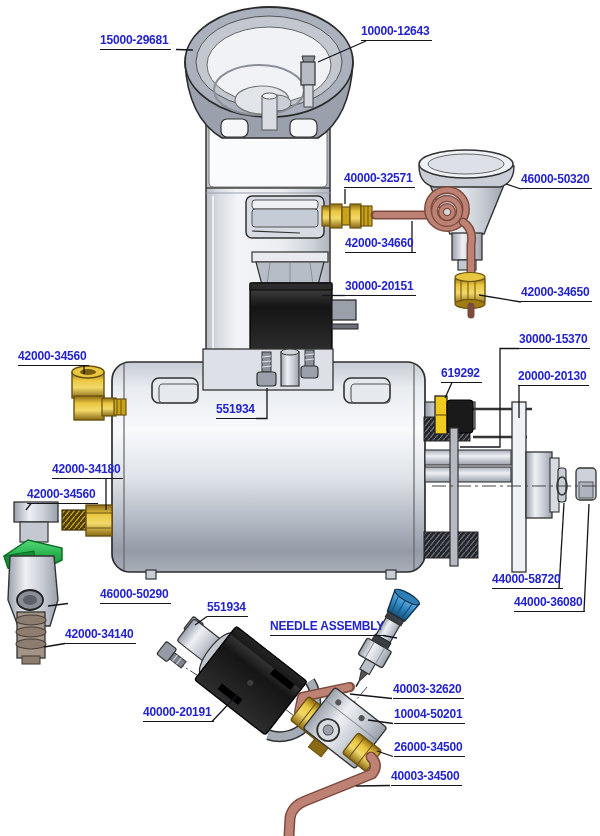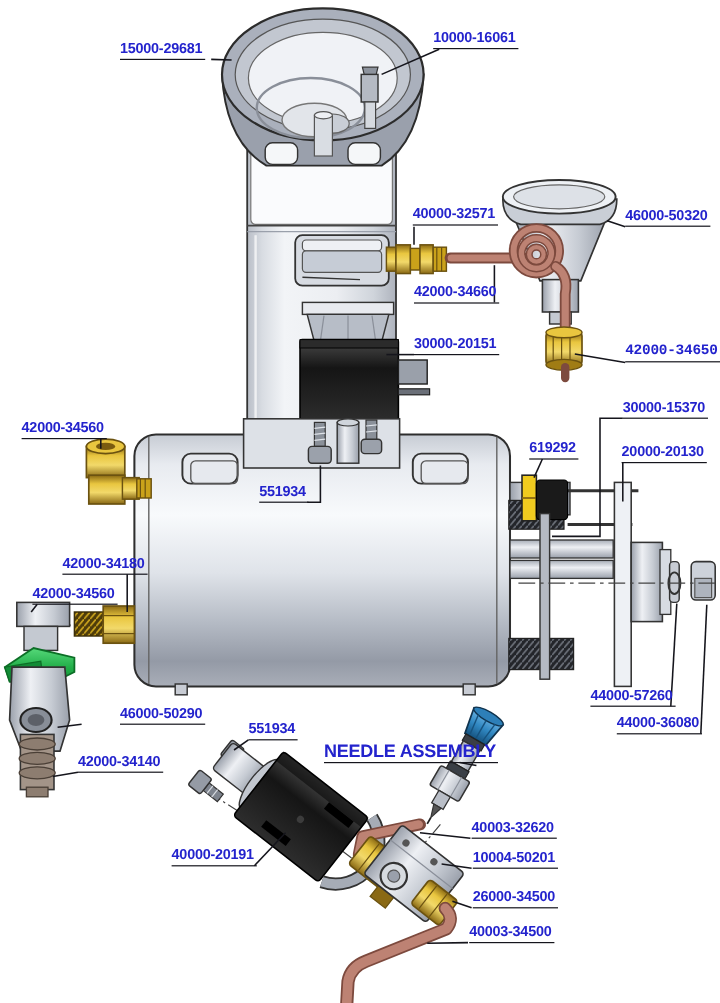--- a/index.html
+++ b/index.html
@@ -6,21 +6,21 @@
   body{
     width:600px;height:836px;position:relative;overflow:hidden;
     background:#ffffff;font-family:"Liberation Sans",sans-serif;
   }
   .stage{position:absolute;left:0;top:0;width:600px;height:836px;}
   .callout{
     position:absolute;z-index:3;color:#2323cd;font-weight:bold;
     font-size:12px;line-height:13px;letter-spacing:-0.2px;white-space:nowrap;
     border-bottom:1.6px solid #15151c;padding:0 2px 2px 0;cursor:pointer;
   }
-  .callout.big{font-size:15px;}
+  .callout.big{font-size:12px;}
 </style>
 </head>
 <body>
 
 <svg class="stage" viewBox="0 0 600 836" xmlns="http://www.w3.org/2000/svg">
   <defs>
     <linearGradient id="boilerGrad" x1="0" y1="0" x2="0" y2="1">
       <stop offset="0" stop-color="#c7ccd4"></stop>
         <stop offset="0.12" stop-color="#e8ebf0"></stop>
       <stop offset="0.32" stop-color="#f8fafc"></stop>
@@ -370,36 +370,36 @@
     <line x1="383" y1="635.5" x2="397" y2="638"></line>
     <line x1="212" y1="721.5" x2="238" y2="694"></line>
     <line x1="392" y1="698.5" x2="350" y2="694"></line>
     <line x1="393" y1="723.5" x2="368" y2="720"></line>
     <line x1="393" y1="756.5" x2="377" y2="751"></line>
     <line x1="390" y1="785.5" x2="356" y2="786"></line>
   </g>
 </svg>
 
 <div class="callout" style="left:100px;top:34px;">15000-29681</div>
-<div class="callout" style="left:361px;top:25px;">10000-16061</div>
+<div class="callout" style="left:361px;top:25px;">10000-12643</div>
 <div class="callout" style="left:344px;top:172px;">40000-32571</div>
 <div class="callout" style="left:521px;top:173px;">46000-50320</div>
 <div class="callout" style="left:345px;top:237px;">42000-34660</div>
 <div class="callout" style="left:345px;top:280px;">30000-20151</div>
-<div class="callout" style="left:521px;top:286px;font-family:Liberation Mono, monospace;">42000-34650</div>
+<div class="callout" style="left:521px;top:286px;">42000-34650</div>
 <div class="callout" style="left:18px;top:350px;">42000-34560</div>
 <div class="callout" style="left:519px;top:333px;">30000-15370</div>
 <div class="callout" style="left:441px;top:367px;">619292</div>
 <div class="callout" style="left:518px;top:370px;">20000-20130</div>
 <div class="callout" style="left:216px;top:403px;">551934</div>
 <div class="callout" style="left:52px;top:463px;">42000-34180</div>
 <div class="callout" style="left:27px;top:488px;">42000-34560</div>
 <div class="callout" style="left:68px;top:588px;margin-left:32px;">46000-50290</div>
 <div class="callout" style="left:65px;top:628px;">42000-34140</div>
-<div class="callout" style="left:492px;top:573px;">44000-57260</div>
+<div class="callout" style="left:492px;top:573px;">44000-58720</div>
 <div class="callout" style="left:514px;top:596px;">44000-36080</div>
 <div class="callout" style="left:207px;top:601px;">551934</div>
 <div class="callout big" style="left:270px;top:620px;">NEEDLE ASSEMBLY</div>
 <div class="callout" style="left:143px;top:706px;">40000-20191</div>
 <div class="callout" style="left:393px;top:683px;">40003-32620</div>
 <div class="callout" style="left:394px;top:708px;">10004-50201</div>
 <div class="callout" style="left:394px;top:741px;">26000-34500</div>
 <div class="callout" style="left:391px;top:770px;">40003-34500</div>
 
 </body></html>

